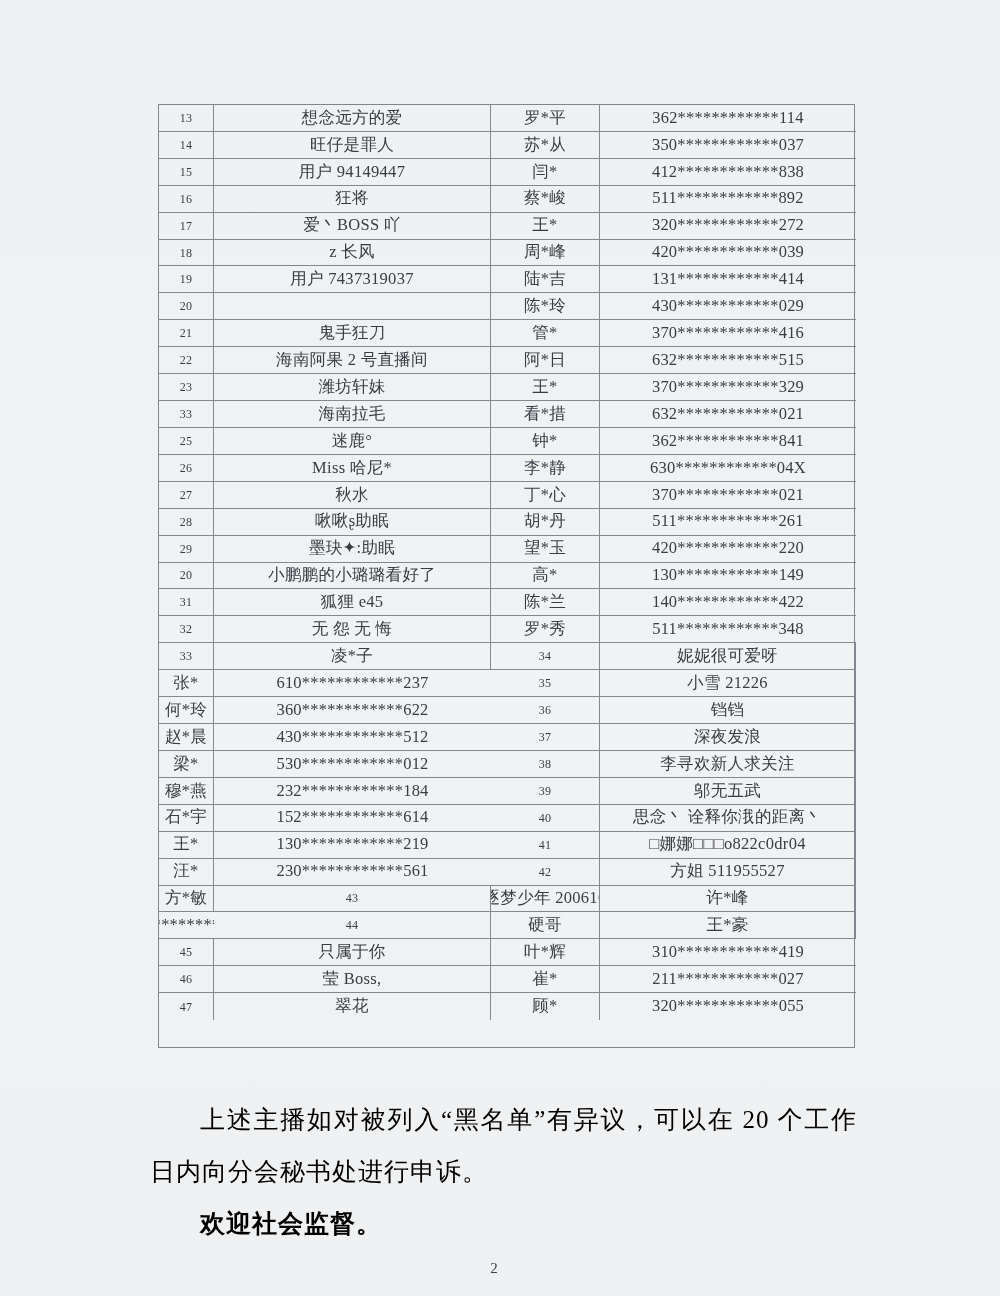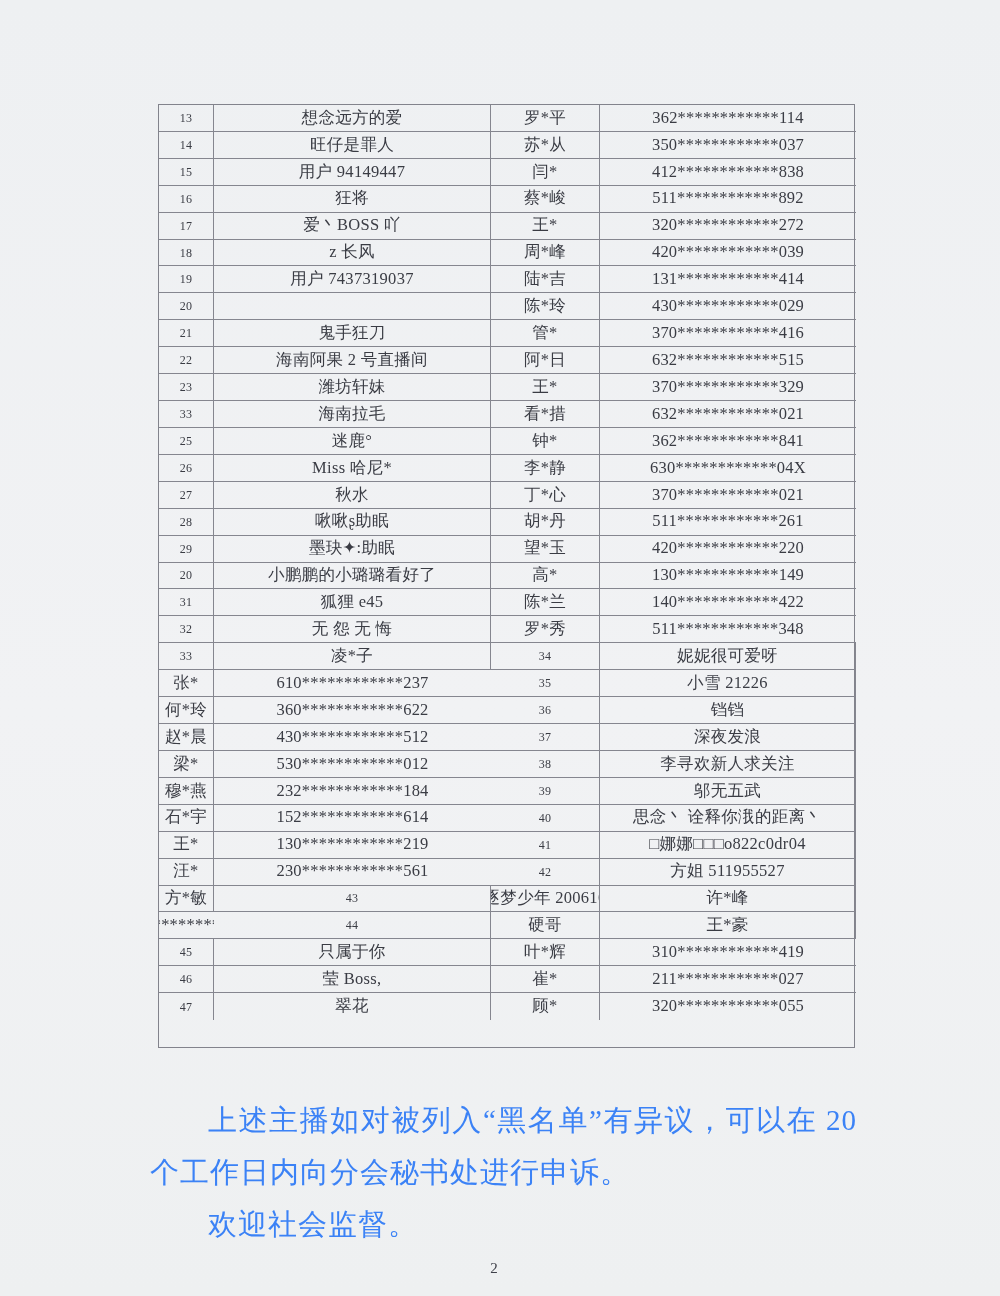--- a/index.html
+++ b/index.html
@@ -28,28 +28,28 @@
     white-space:nowrap;overflow:hidden;
     color:#3a3c44;
     letter-spacing:0.3px;
   }
   .cell.id{border-right:none;letter-spacing:0.2px;}
   .tbl .cell:nth-last-child(-n+4){border-bottom:none;}
   .cell.no{font-size:12px;}
   
   .footer{
     position:absolute;left:150px;top:1094px;width:707px;
-    font-size:29px;color:#3b82f6;
+    font-size:25px;color:#000000;
   }
   .footer p{
     margin:0;padding:0;text-indent:2em;line-height:52px;
     text-align:justify;text-justify:inter-ideograph;
     letter-spacing:1px;
   }
-  .footer p.second{margin-top:0;}
+  .footer p.second{margin-top:0;font-weight:bold;}
   .pagenum{
     position:absolute;left:0;right:12px;top:1260px;text-align:center;
     font-size:15px;color:#3f414a;letter-spacing:0;
   }
 </style>
 </head>
 <body>
 
 <div class="page">
 

